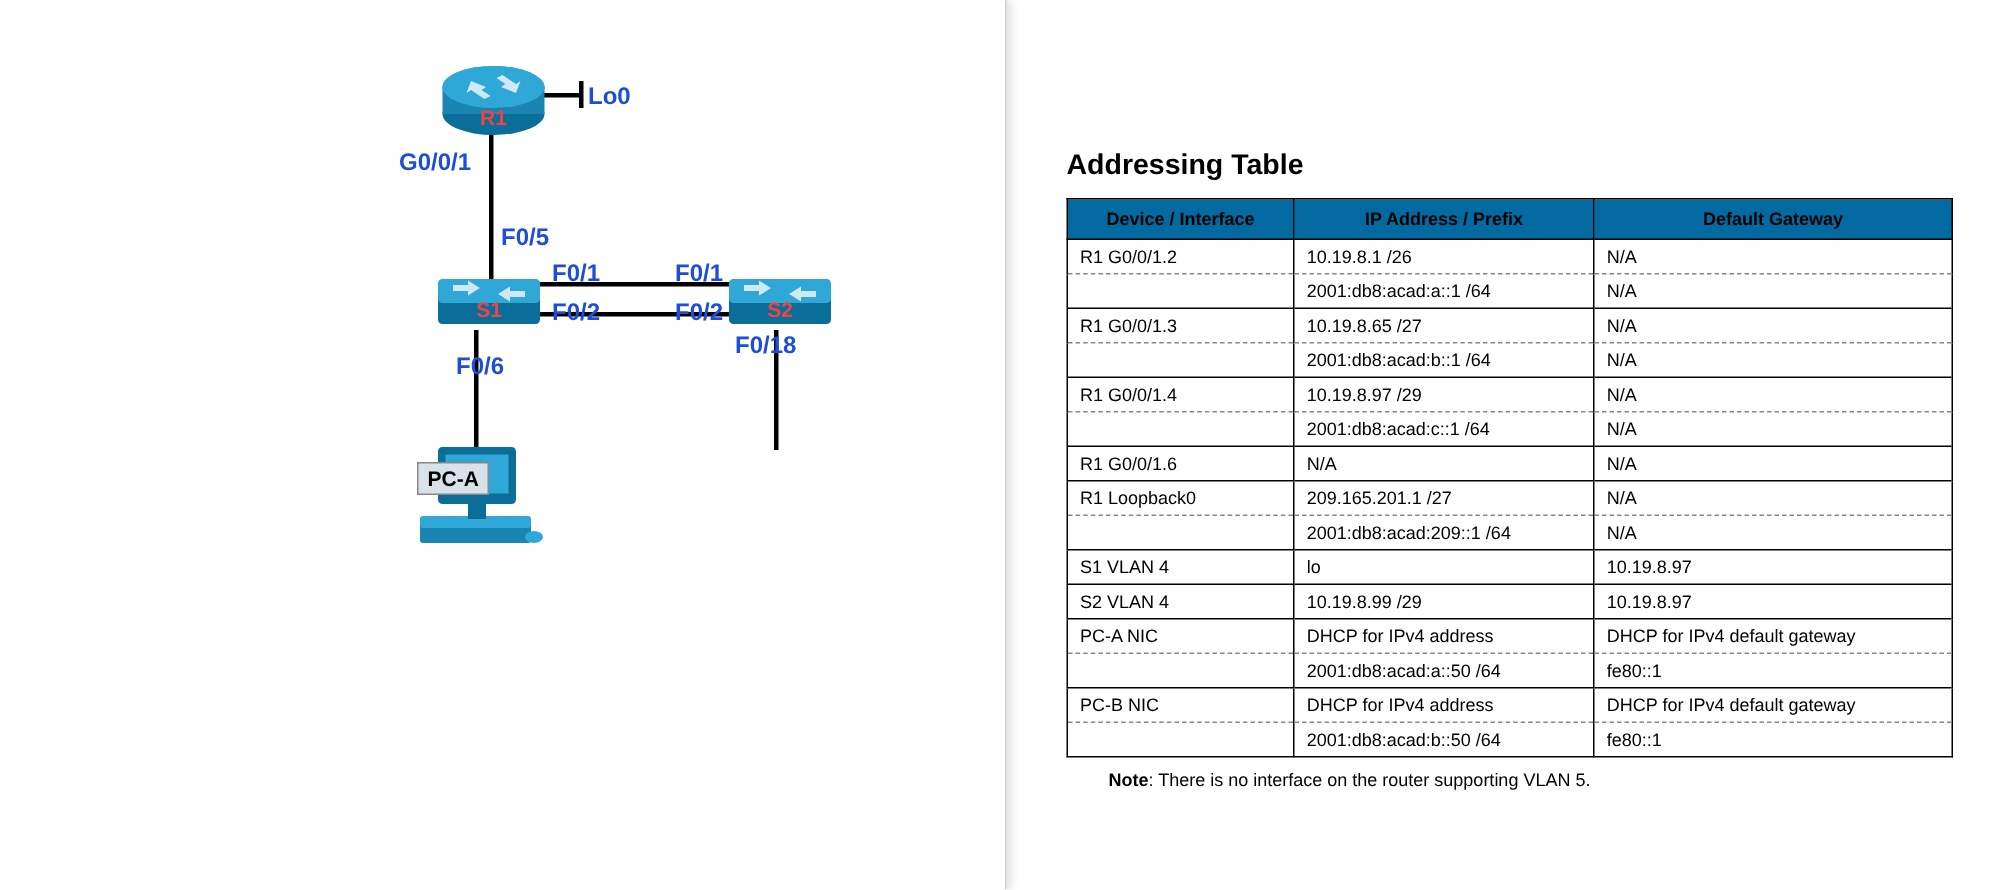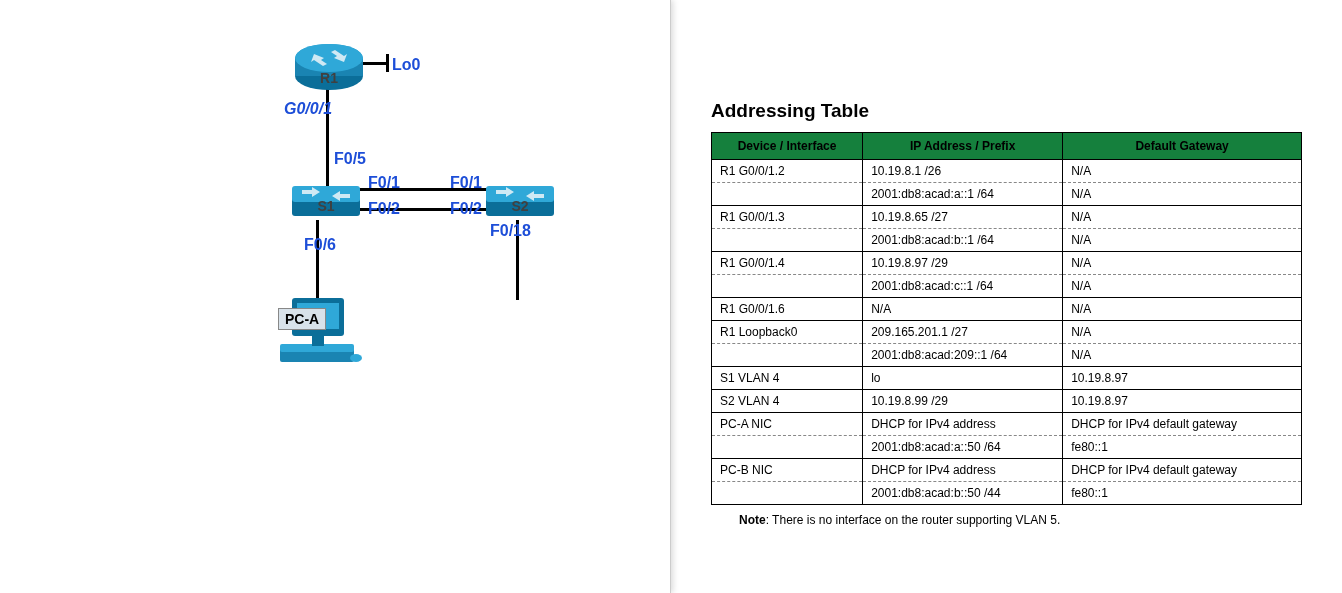--- a/index.html
+++ b/index.html
@@ -53,21 +53,21 @@
   .switch {
     position: absolute;
     width: 72px; height: 40px;
   }
   .pc {
     position: absolute;
     width: 90px; height: 84px;
   }
   .dev-name {
     position: absolute;
-    color: #404040;
+    color: #ef4444;
     font-weight: bold;
     font-size: 14px;
     text-align: center;
   }
   .pc .dev-name {
     color: #000;
     background: #d8e2ea;
     border: 1px solid #888;
     padding: 2px 6px;
     font-size: 14px;
@@ -81,21 +81,21 @@
     font-size: 19px;
     font-weight: bold;
     margin: 80px 0 10px 0;
   }
   table.addr {
     border-collapse: collapse;
     width: 100%;
     font-size: 12px;
   }
   table.addr th {
-    background: #15803d;
+    background: #0369a1;
     border: 1px solid #000;
     padding: 6px 8px;
     font-weight: bold;
     text-align: center;
   }
   table.addr td {
     border-left: 1px solid #000;
     border-right: 1px solid #000;
     padding: 4px 8px;
     vertical-align: middle;
@@ -133,21 +133,21 @@
           <ellipse cx="37" cy="36" rx="34" ry="14" fill="#0b6e99"></ellipse>
           <ellipse cx="37" cy="18" rx="34" ry="14" fill="#2a9fcf"></ellipse>
           <rect x="3" y="18" width="68" height="18" fill="#1a84b2"></rect>
           <ellipse cx="37" cy="18" rx="34" ry="14" fill="#2fa8d8"></ellipse>
           <path d="M22 14 l10 4 l-3 2 l6 4 l-4 2 l-9 -6 l-3 2 z" fill="#cfe9f4"></path>
           <path d="M52 22 l-10 -4 l3 -2 l-6 -4 l4 -2 l9 6 l3 -2 z" fill="#cfe9f4"></path>
         </svg>
         <div class="dev-name" style="left:0; top:30px; width:74px;">R1</div>
       </div>
       <div class="label" style="left:192px; top:16px;">Lo0</div>
-      <div class="label" style="left:84px; top:60px;font-style:italic;">G0/0/1</div>
+      <div class="label" style="left:66px; top:60px;">G0/0/1</div>
       <div class="label" style="left:134px; top:110px;">F0/5</div>
 
       <div class="switch" style="left:90px; top:140px;">
         <svg width="72" height="44" viewBox="0 0 72 44">
           <rect x="2" y="14" width="68" height="22" rx="3" fill="#0b6e99"></rect>
           <rect x="2" y="6" width="68" height="16" rx="3" fill="#2fa8d8"></rect>
           <path d="M12 10 l10 0 l0 -3 l8 5 l-8 5 l0 -3 l-10 0 z" fill="#cfe9f4"></path>
           <path d="M60 18 l-10 0 l0 3 l-8 -5 l8 -5 l0 3 l10 0 z" fill="#cfe9f4"></path>
         </svg>
         <div class="dev-name" style="left:0; top:18px; width:72px;">S1</div>
@@ -263,21 +263,21 @@
             <td>2001:db8:acad:a::50 /64</td>
             <td>fe80::1</td>
           </tr>
           <tr class="solid">
             <td>PC-B NIC</td>
             <td>DHCP for IPv4 address</td>
             <td>DHCP for IPv4 default gateway</td>
           </tr>
           <tr class="dash last">
             <td></td>
-            <td>2001:db8:acad:b::50 /44</td>
+            <td>2001:db8:acad:b::50 /64</td>
             <td>fe80::1</td>
           </tr>
         </tbody>
     </table>
 
     <div class="note">
       <b>Note</b><span>: There is no interface on the router supporting VLAN 5.</span>
     </div>
   </div>
 

